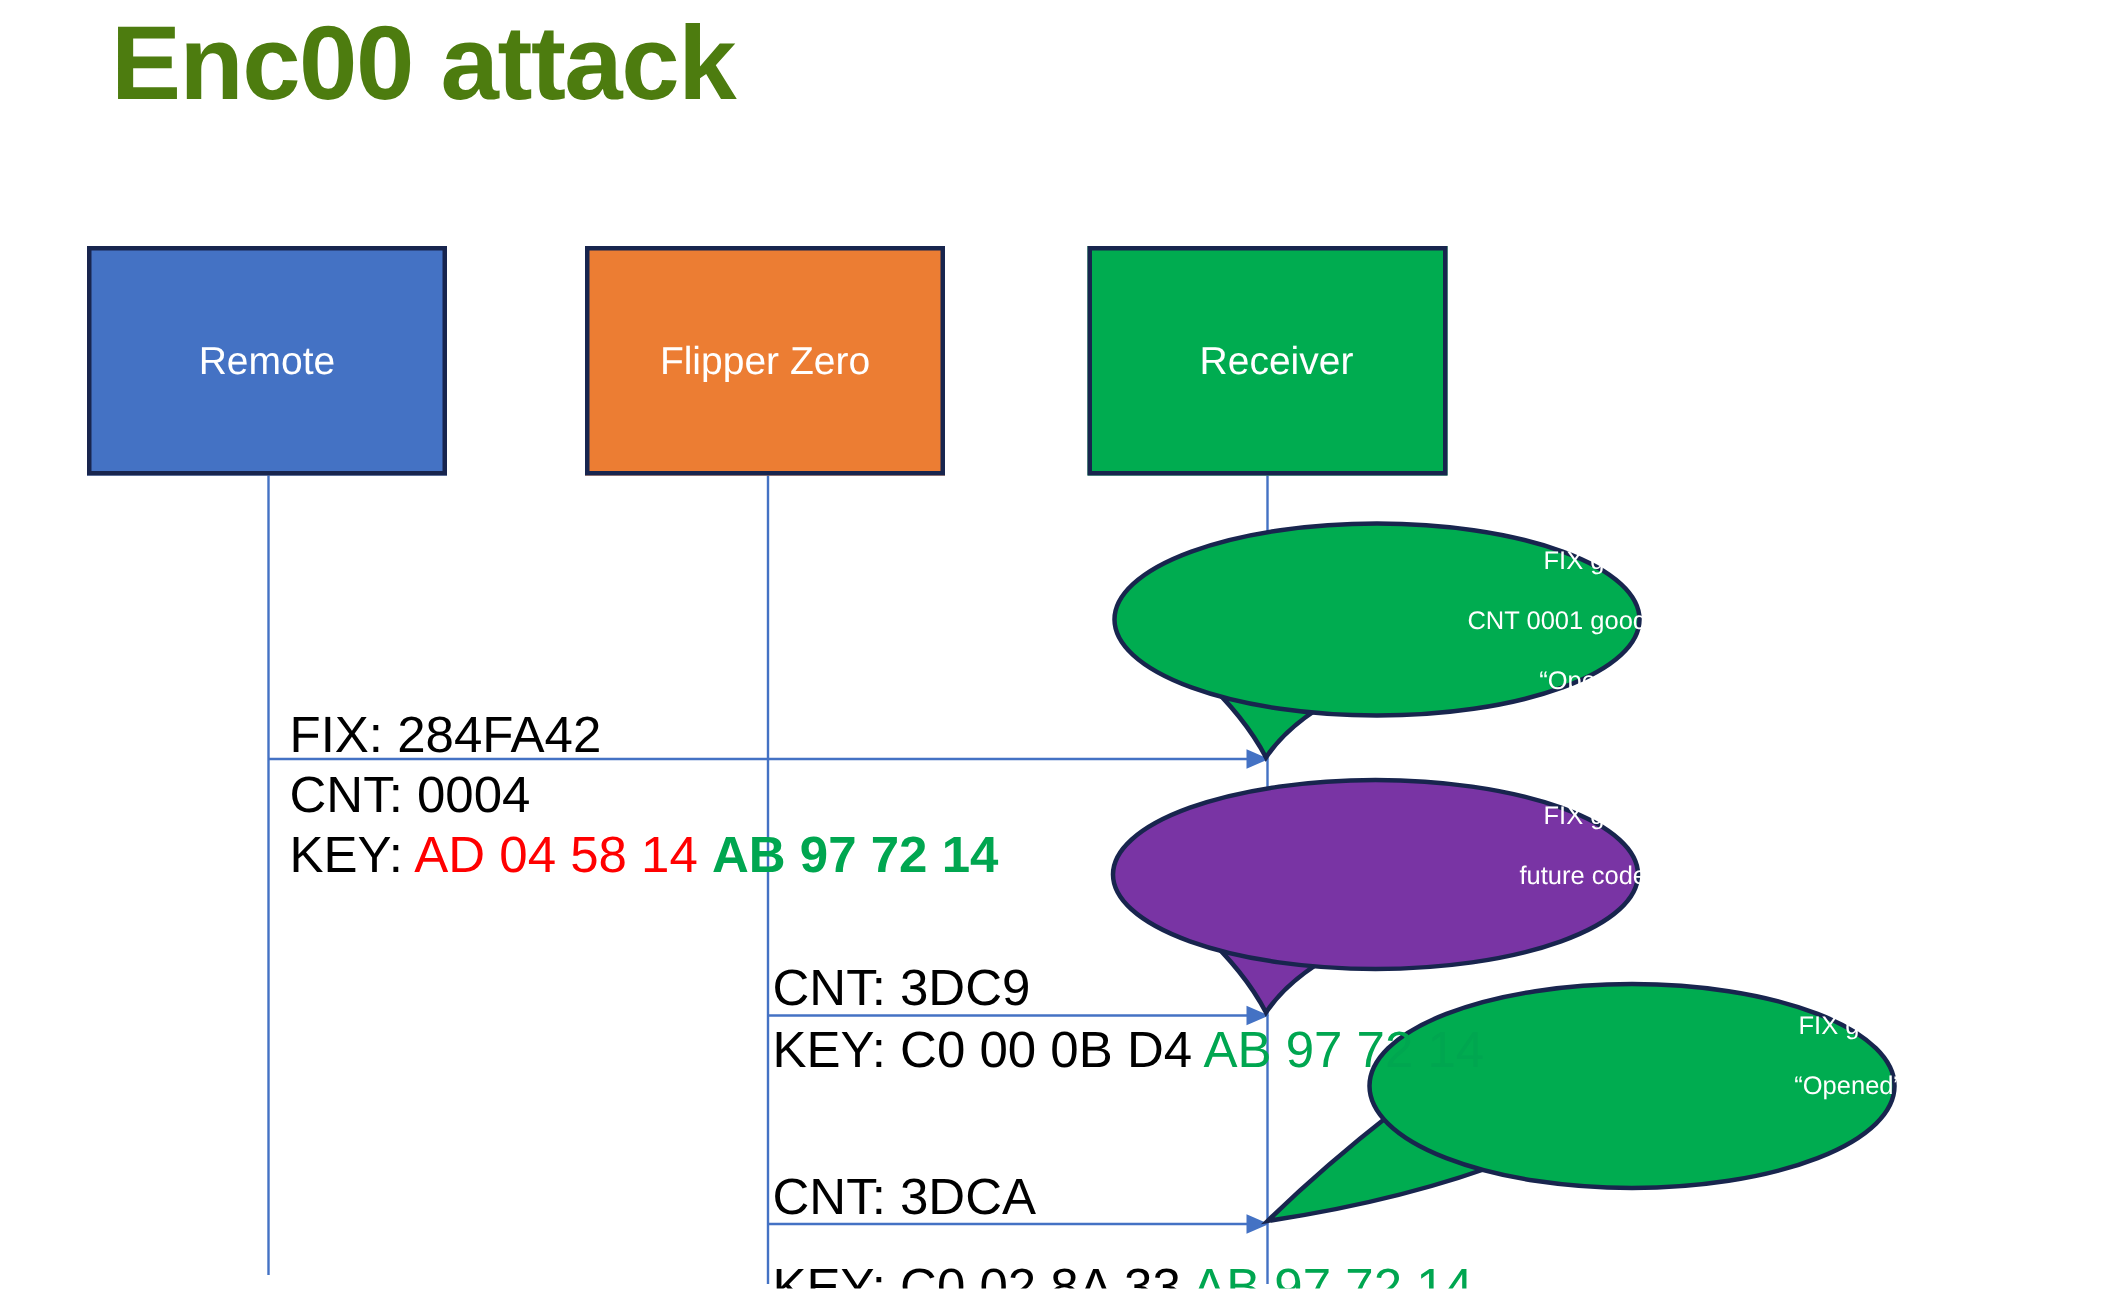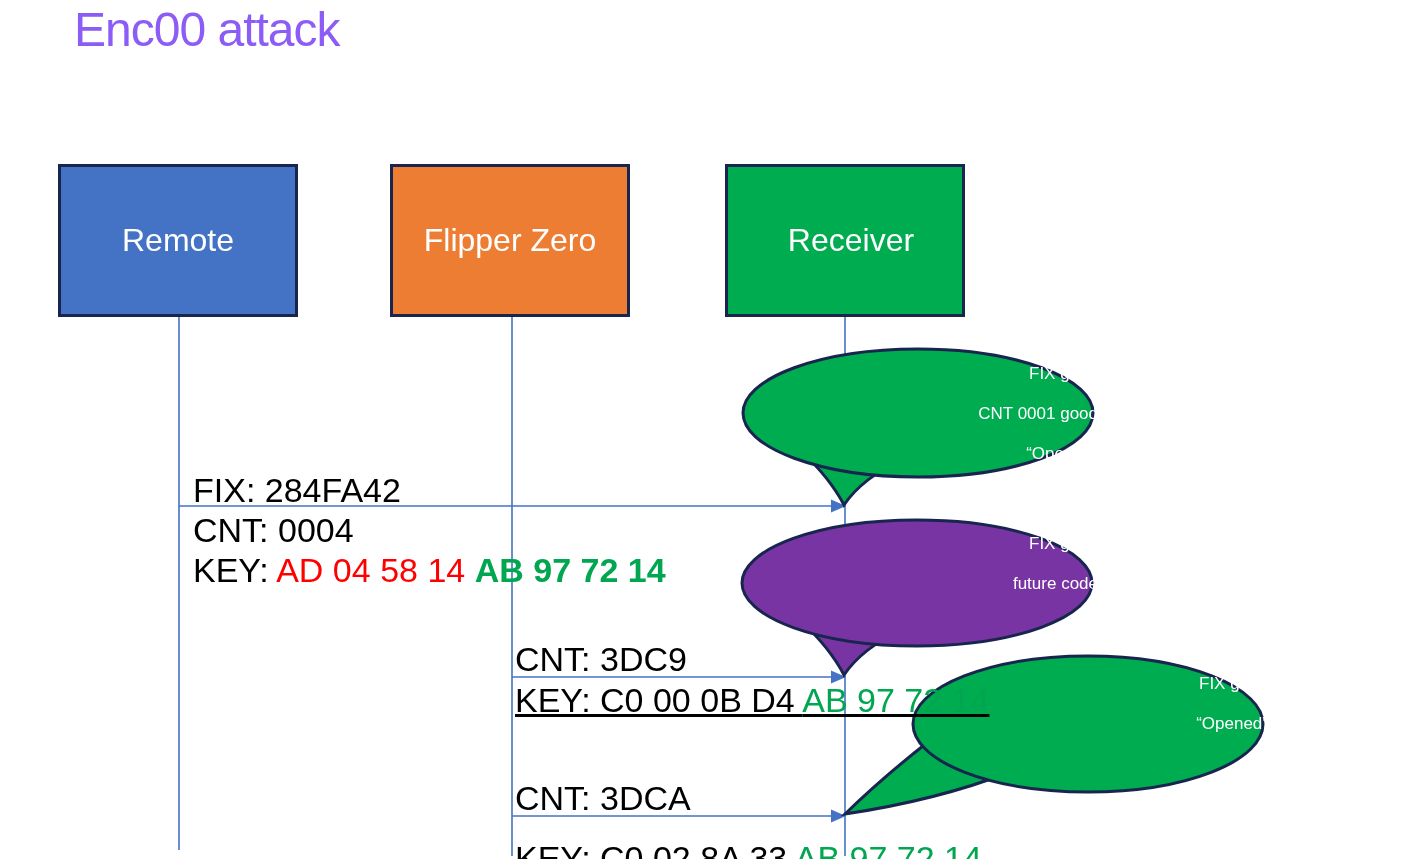--- a/index.html
+++ b/index.html
@@ -2,43 +2,43 @@
 <html><head>
 <meta charset="utf-8">
 <style>
   html,body{margin:0;padding:0;}
   body{
     width:1408px;height:859px;position:relative;background:#ffffff;
     font-family:"Liberation Sans",sans-serif;overflow:hidden;
   }
   .slide-title{
     position:absolute;left:74px;top:2px;
-    font-size:48px;font-weight:400;color:#8b5cf6;letter-spacing:-1px;
+    font-size:70px;font-weight:700;color:#4d7c0f;letter-spacing:-1px;
     white-space:nowrap;z-index:3;
   }
   .actor{
     position:absolute;top:164px;width:240px;height:153px;
     border:3px solid #18254E;box-sizing:border-box;
     display:flex;align-items:center;justify-content:center;
-    color:#fff;font-size:32px;z-index:2;
+    color:#fff;font-size:26px;z-index:2;
   }
   .actor-remote{left:58px;}
   .actor-flipper{left:390px;text-align:right;}
   .actor-receiver{left:725px;padding-left:12px;}
   .diagram-svg{position:absolute;left:0;top:0;z-index:1;}
   .msg-label{
     position:absolute;font-size:34px;color:#000;white-space:nowrap;z-index:3;
   }
   .key-changed{font-weight:400;}
   .key-fixed-bold{font-weight:700;}
   .m1-fix{left:193px;top:471px;}
   .m1-cnt{left:193px;top:511px;}
   .m1-key{left:193px;top:551px;}
   .m2-cnt{left:515px;top:640px;}
-  .m2-key{left:515px;top:681px;text-decoration:underline;}
+  .m2-key{left:515px;top:681px;}
   .m3-cnt{left:515px;top:779px;}
   .m3-key{left:515px;top:819px;margin-top:20px;}
   .callout-text{
     position:absolute;width:360px;text-align:right;
     font-size:17px;line-height:40px;color:#fff;z-index:4;
   }
   .c1-text{left:738px;top:354px;}
   .c2-text{left:738px;top:524px;}
   .c3-text{left:908px;top:664px;}
 </style>

